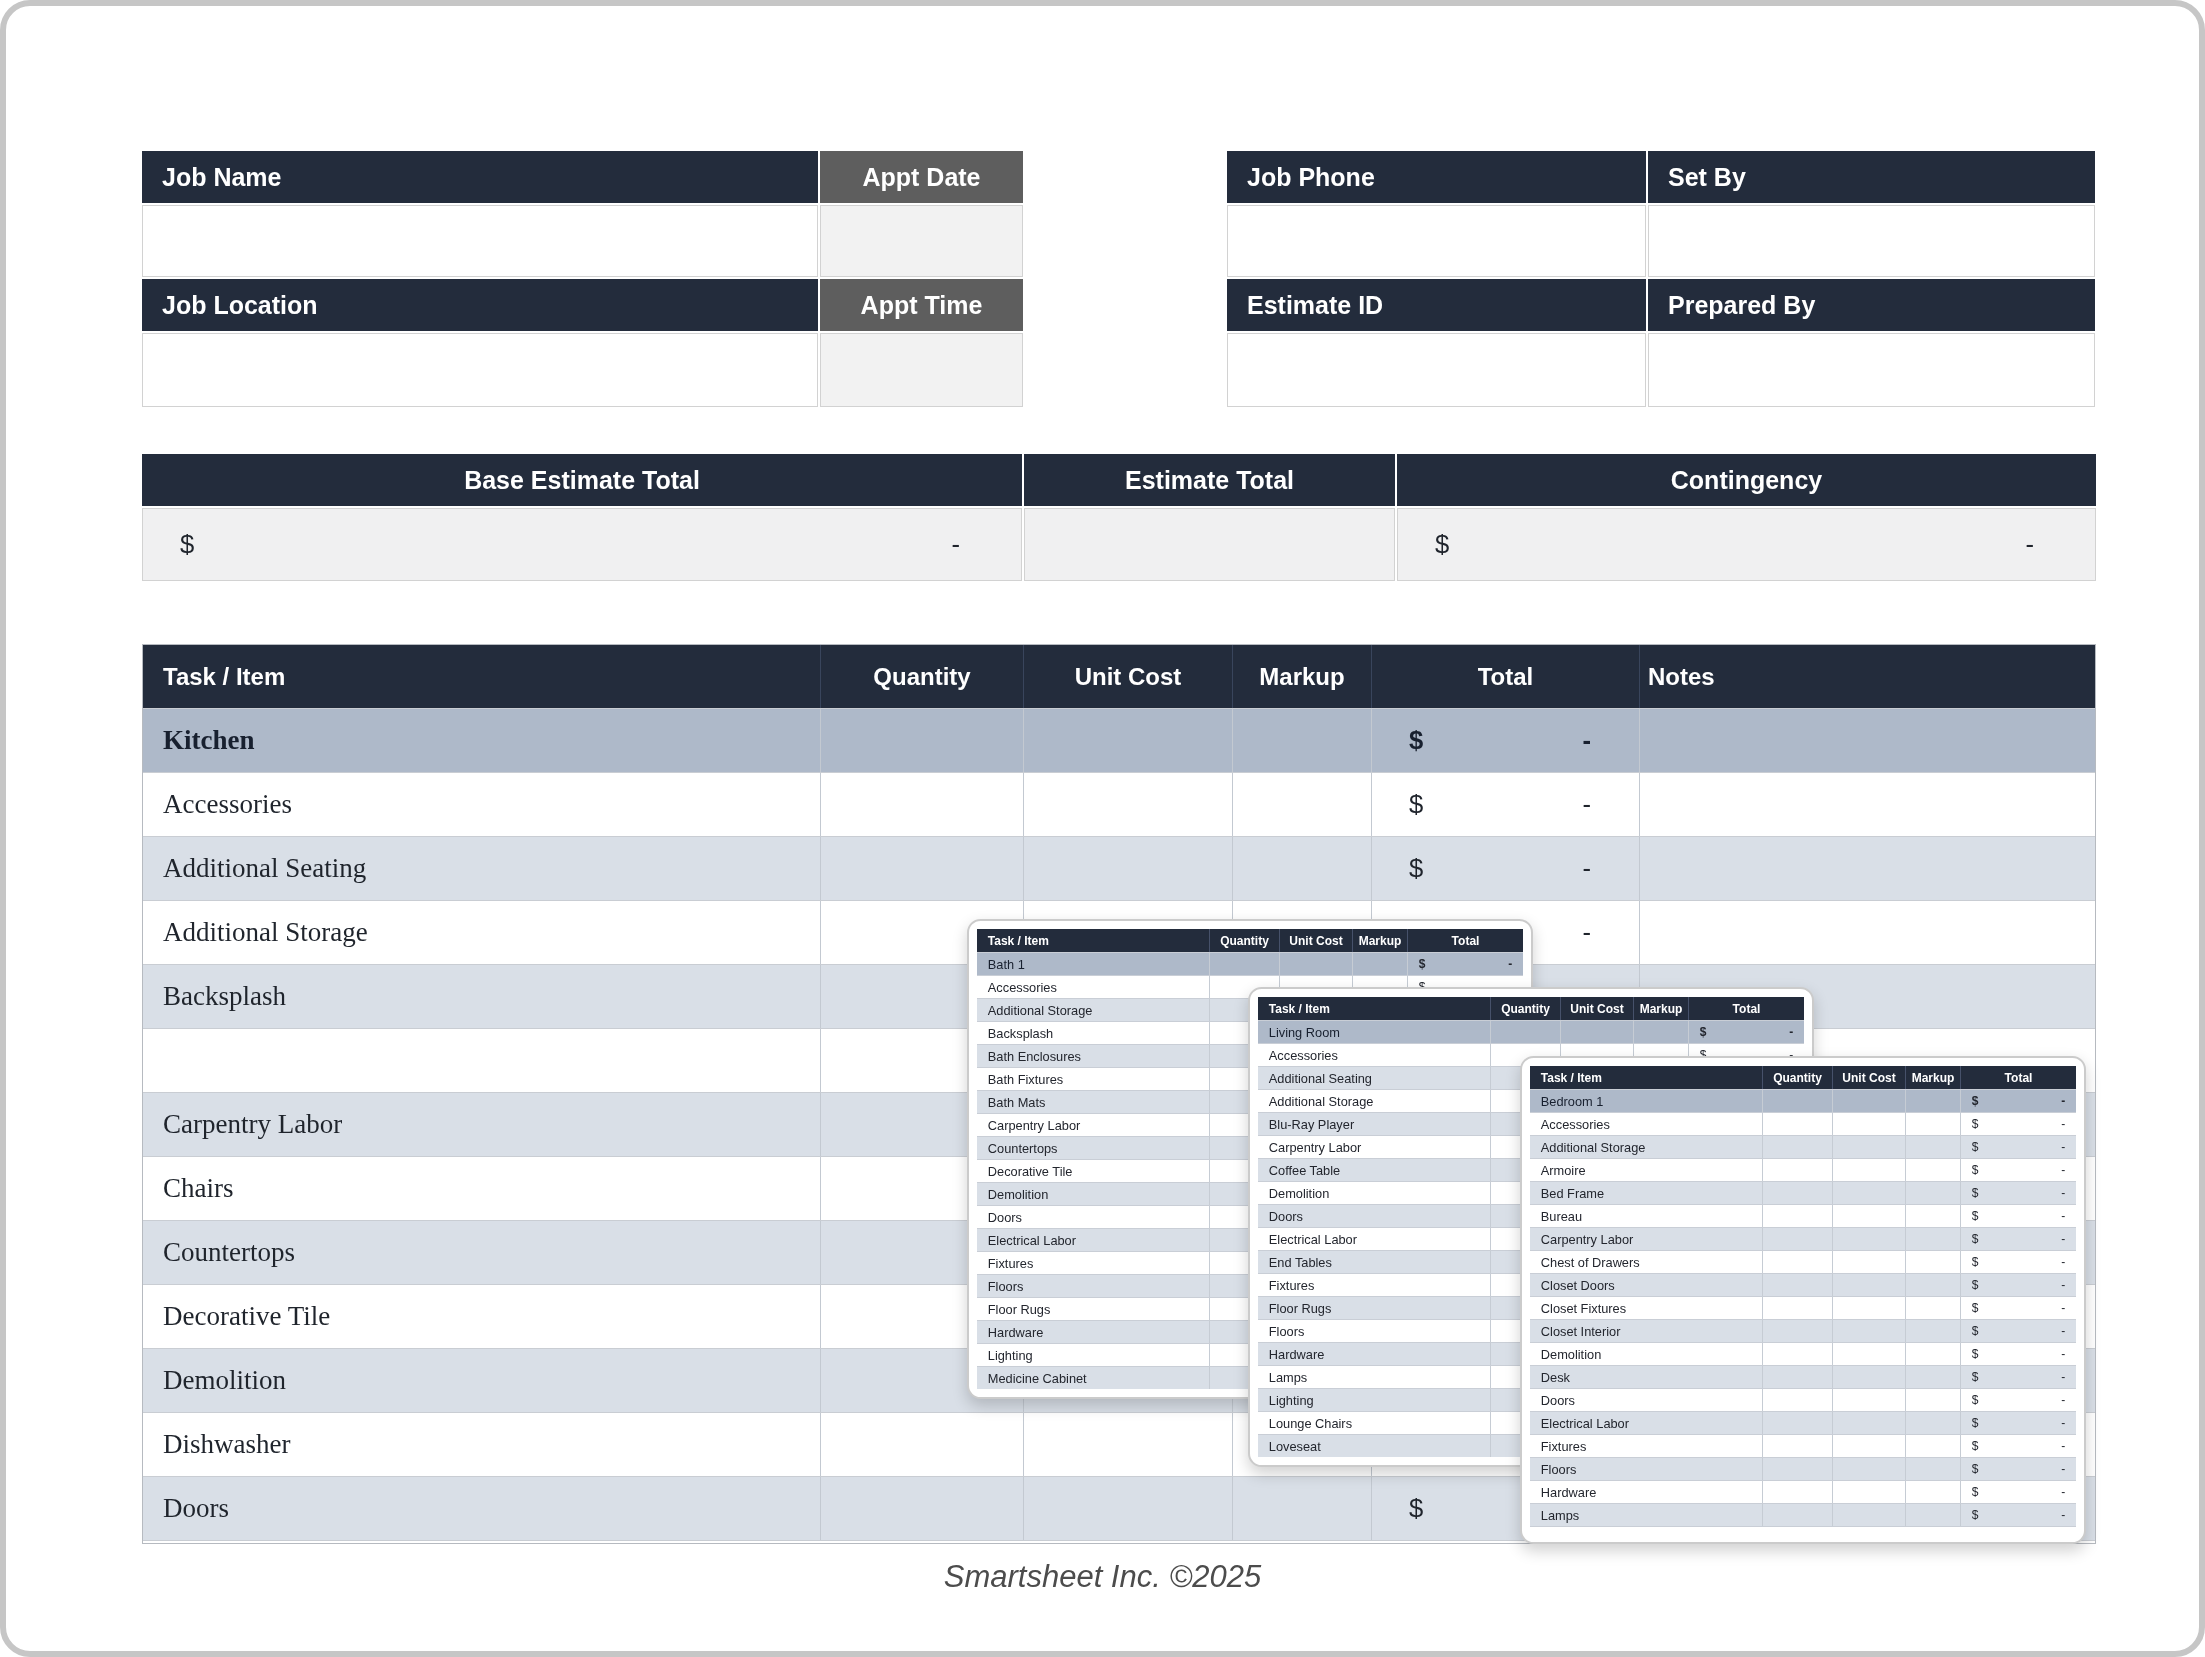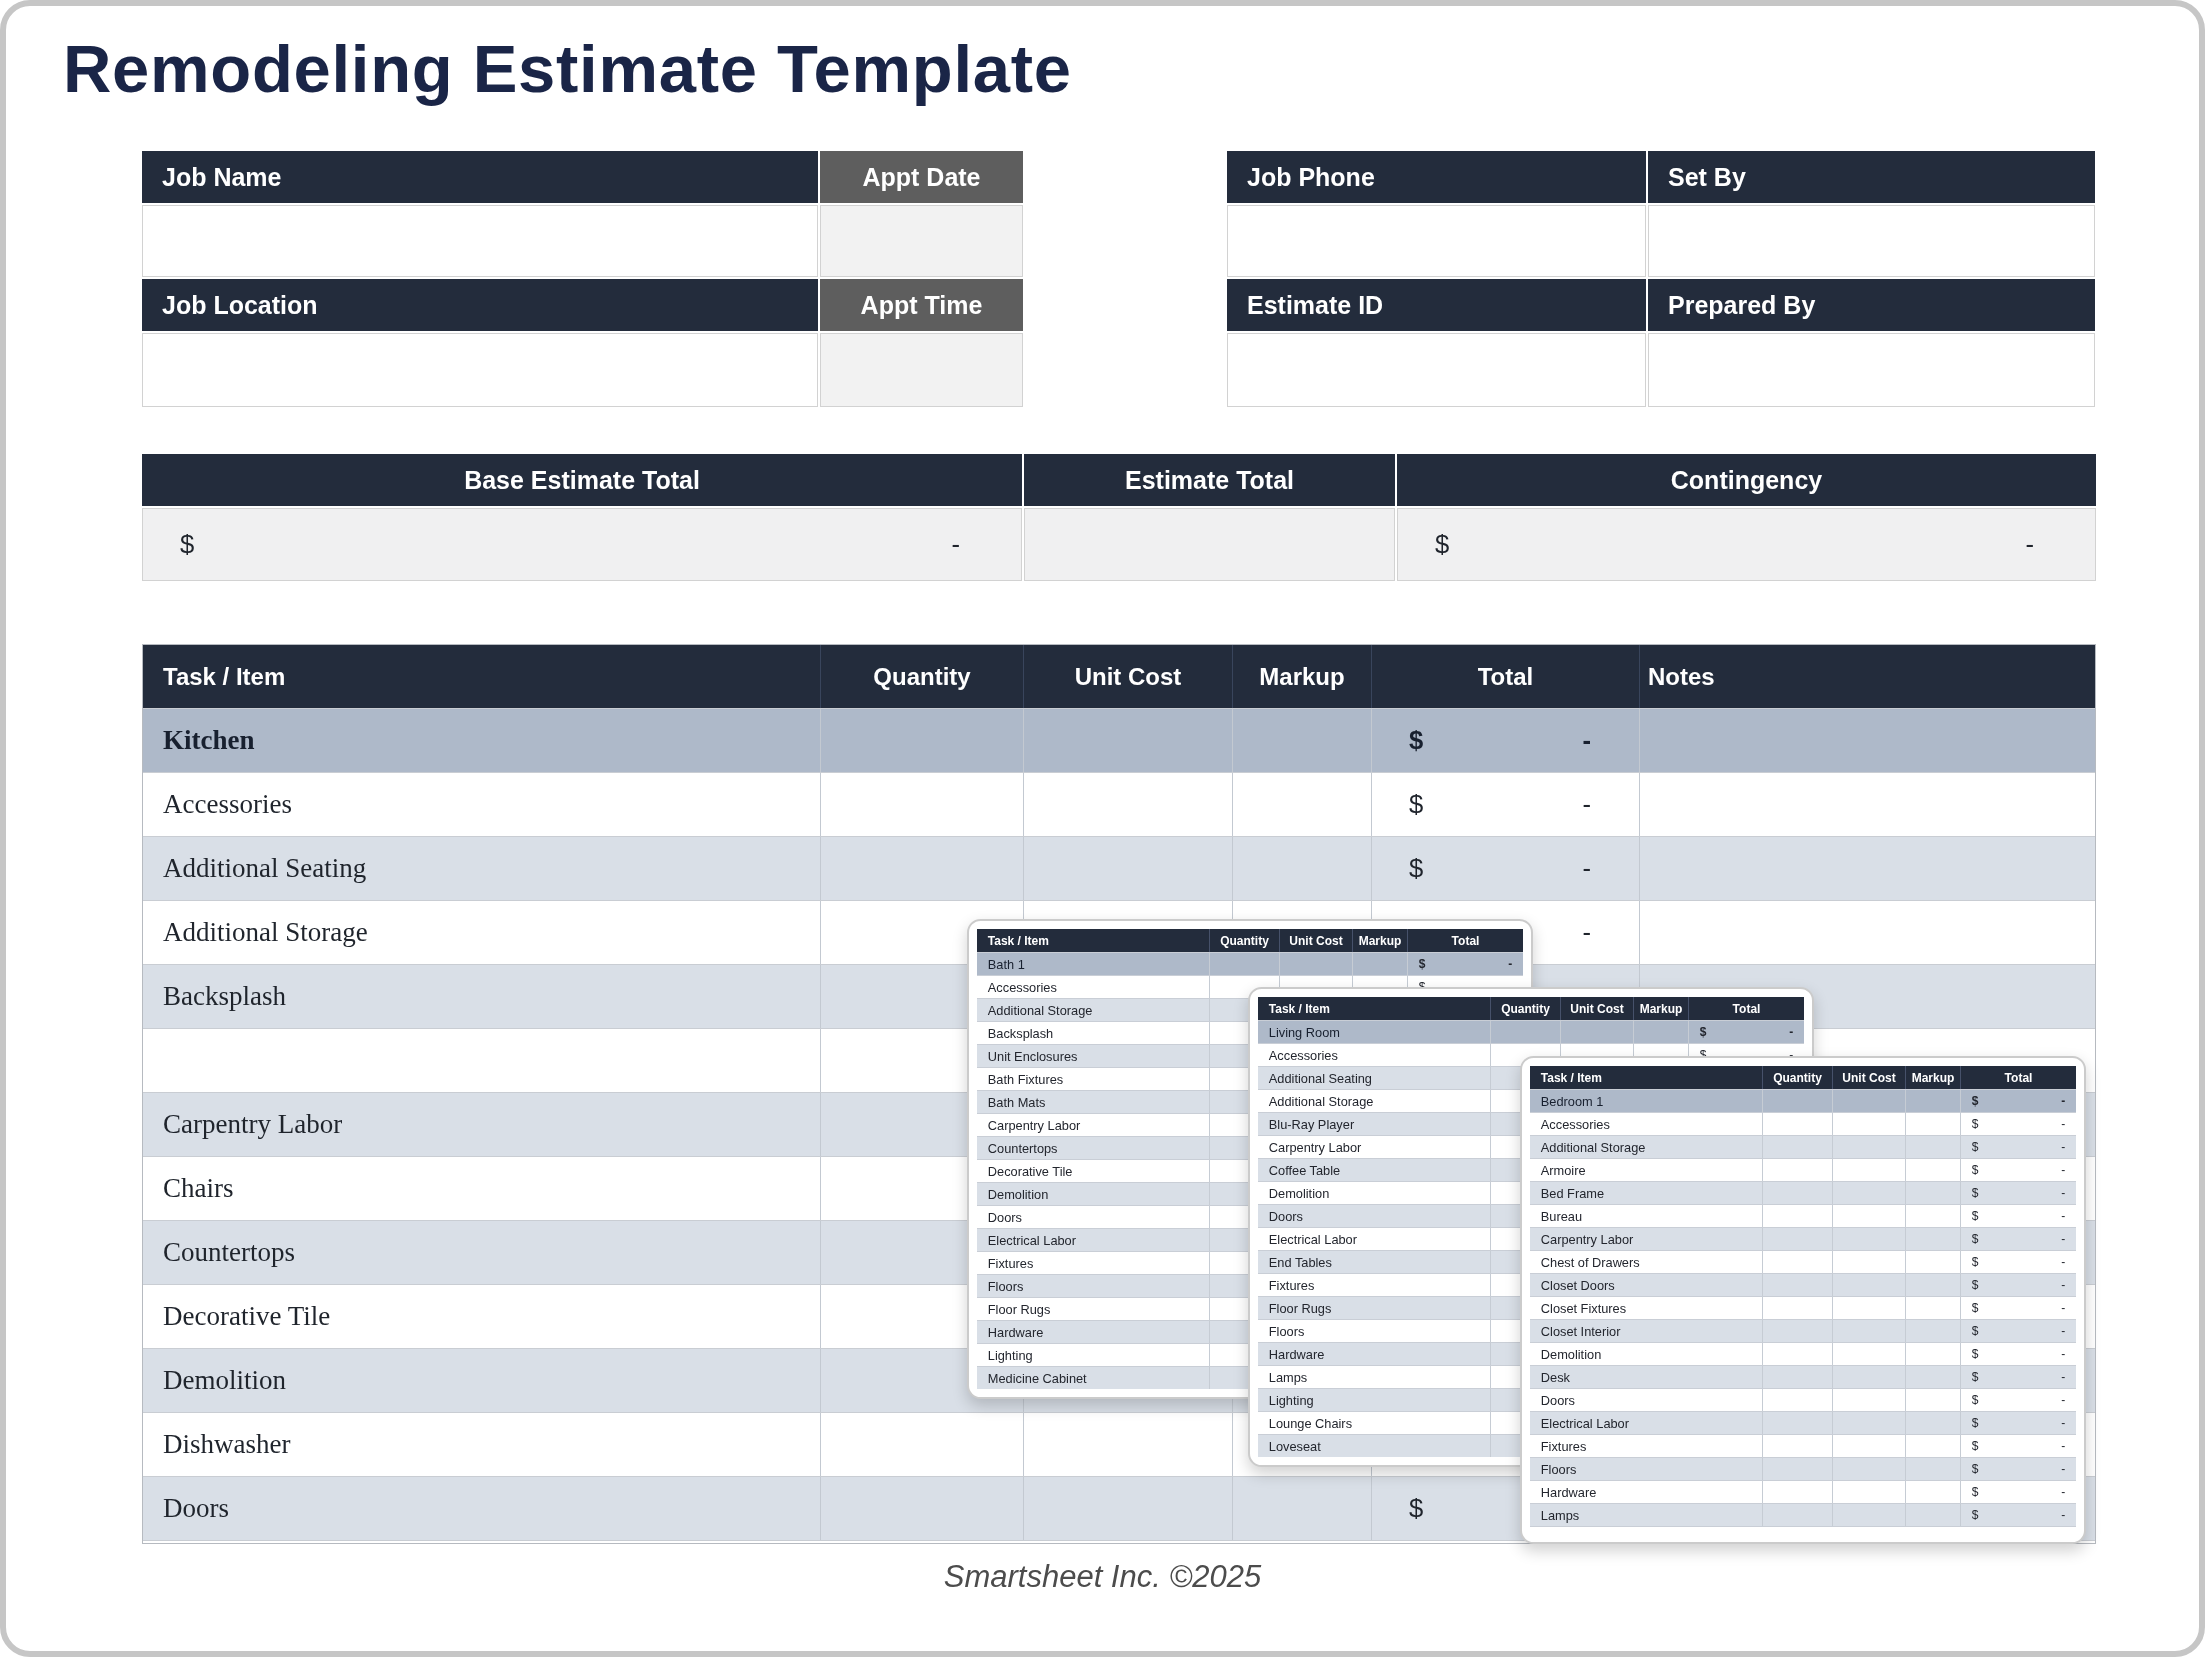--- a/index.html
+++ b/index.html
@@ -124,21 +124,20 @@
   .footer {
     position:absolute; left:0; width:100%; top:1553px;
     text-align:center; font-size:31px; font-style:italic; color:#4c4c4c;
   }
 </style>
 </head>
 <body>
 
 <div class="page">
 
-  <h1 class="title">Remodeling Estimate Template</h1>
 
   <div class="info-table info-left">
     <div class="hdr-navy">Job Name</div>
     <div class="hdr-gray">Appt Date</div>
     <div class="cell-white"></div>
     <div class="cell-light"></div>
     <div class="hdr-navy">Job Location</div>
     <div class="hdr-gray">Appt Time</div>
     <div class="cell-white"></div>
     <div class="cell-light"></div>
@@ -371,21 +370,21 @@
           <div class="pp-label">Backsplash</div>
           <div class=""></div>
           <div class=""></div>
           <div class=""></div>
           <div class="pp-total">
             <div class="" style="display: inline;">$</div>
             <div class="" style="display: inline;">-</div>
           </div>
         </div>
         <div class="pp-row row-alt">
-          <div class="pp-label">Unit Enclosures</div>
+          <div class="pp-label">Bath Enclosures</div>
           <div class=""></div>
           <div class=""></div>
           <div class=""></div>
           <div class="pp-total">
             <div class="" style="display: inline;">$</div>
             <div class="" style="display: inline;">-</div>
           </div>
         </div>
         <div class="pp-row row-white">
           <div class="pp-label">Bath Fixtures</div>

